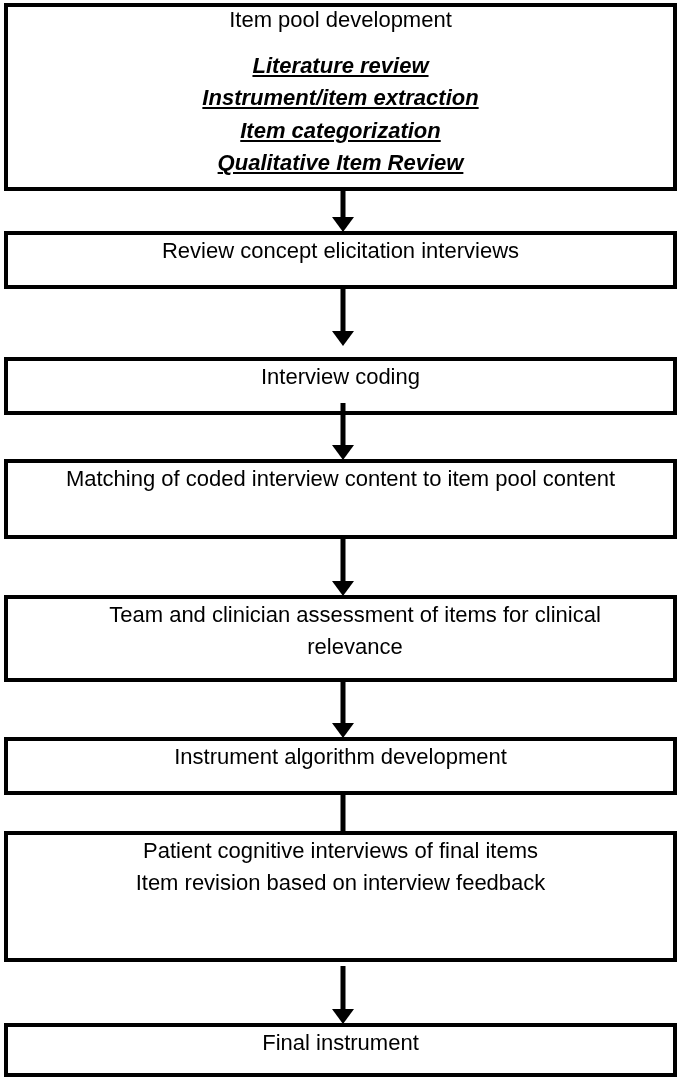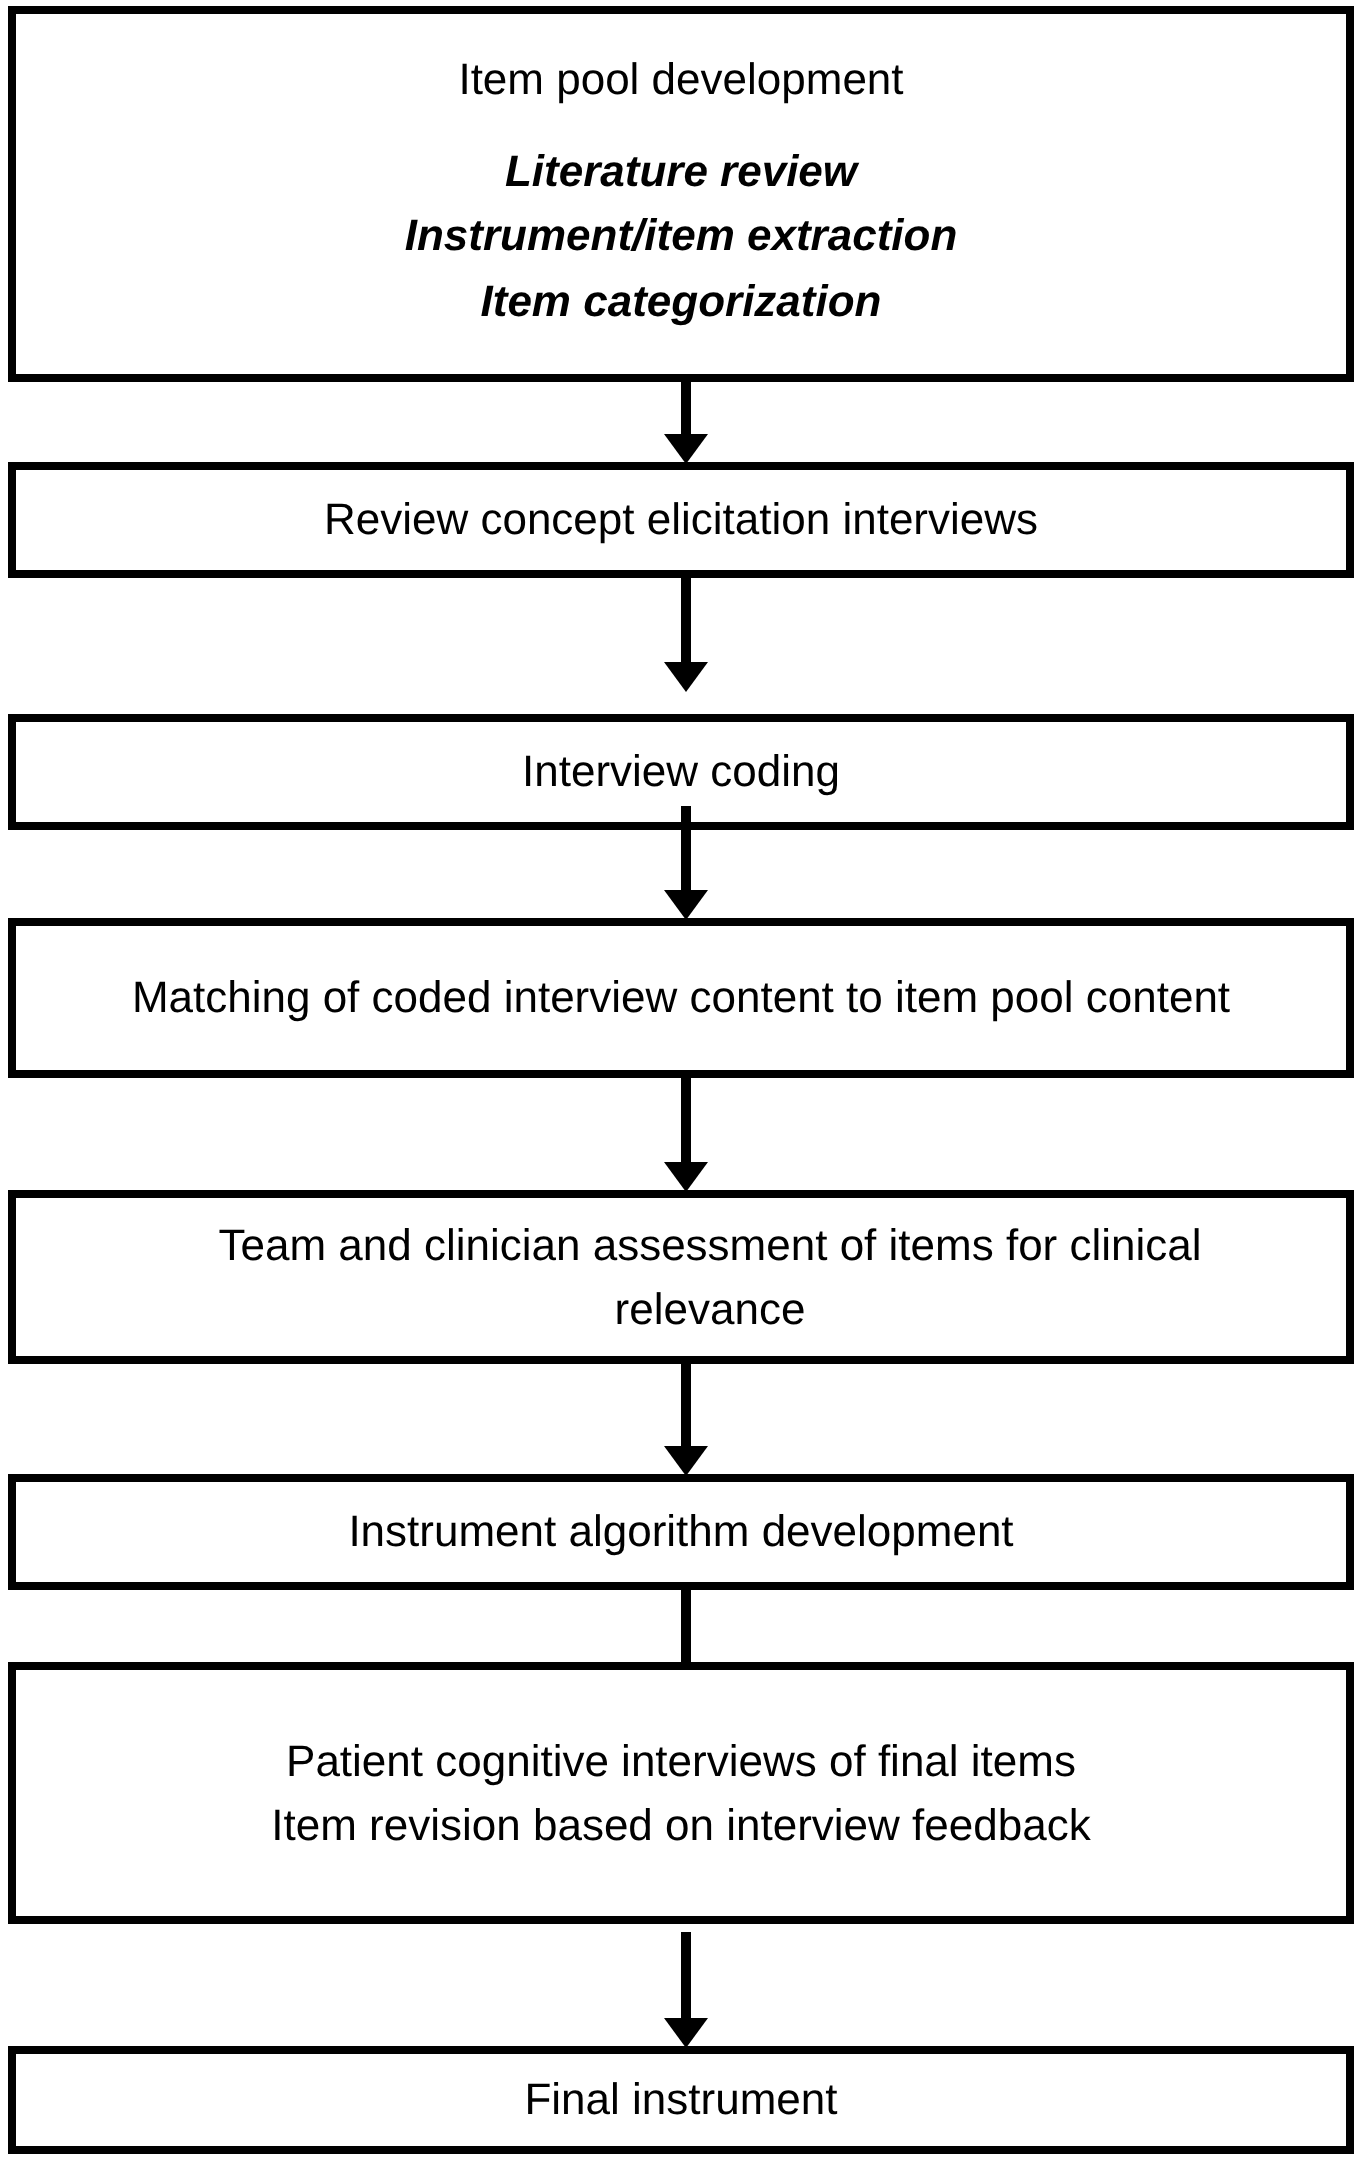--- a/index.html
+++ b/index.html
@@ -21,35 +21,35 @@
   .node {
     position: absolute;
     left: 4px;
     width: 673px;
     box-sizing: border-box;
     border: 4px solid #000000;
     background: #ffffff;
     display: flex;
     flex-direction: column;
     align-items: center;
-    justify-content: center;
     text-align: center;
   }
   .node-title {
     font-size: 22px;
     line-height: 1.22;
     font-style: normal;
     white-space: nowrap;
   }
   .sub-list {
     display: flex;
     flex-direction: column;
     align-items: center;
     justify-content: center;
     margin-top: 16px;
+    text-decoration: underline;
   }
   .sub-line {
     font-size: 22px;
     font-style: italic;
     font-weight: 600;
     line-height: 1.48;
     white-space: nowrap;
   }
   .node-line {
     font-size: 22px;
@@ -110,20 +110,21 @@
 <body>
 
 <div id="flowchart">
 
   <div class="node" id="node-0">
     <div class="node-title">Item pool development</div>
     <div class="sub-list">
       <div class="sub-line">Literature review</div>
       <div class="sub-line">Instrument/item extraction</div>
       <div class="sub-line">Item categorization</div>
+      <div class="sub-line">Qualitative Item Review</div>
     </div>
   </div>
 
   <div class="arrow" id="arrow-0">
     <div class="shaft"></div>
     <div class="head"></div>
   </div>
 
   <div class="node" id="node-1">
     <div class="node-line">Review concept elicitation interviews</div>

